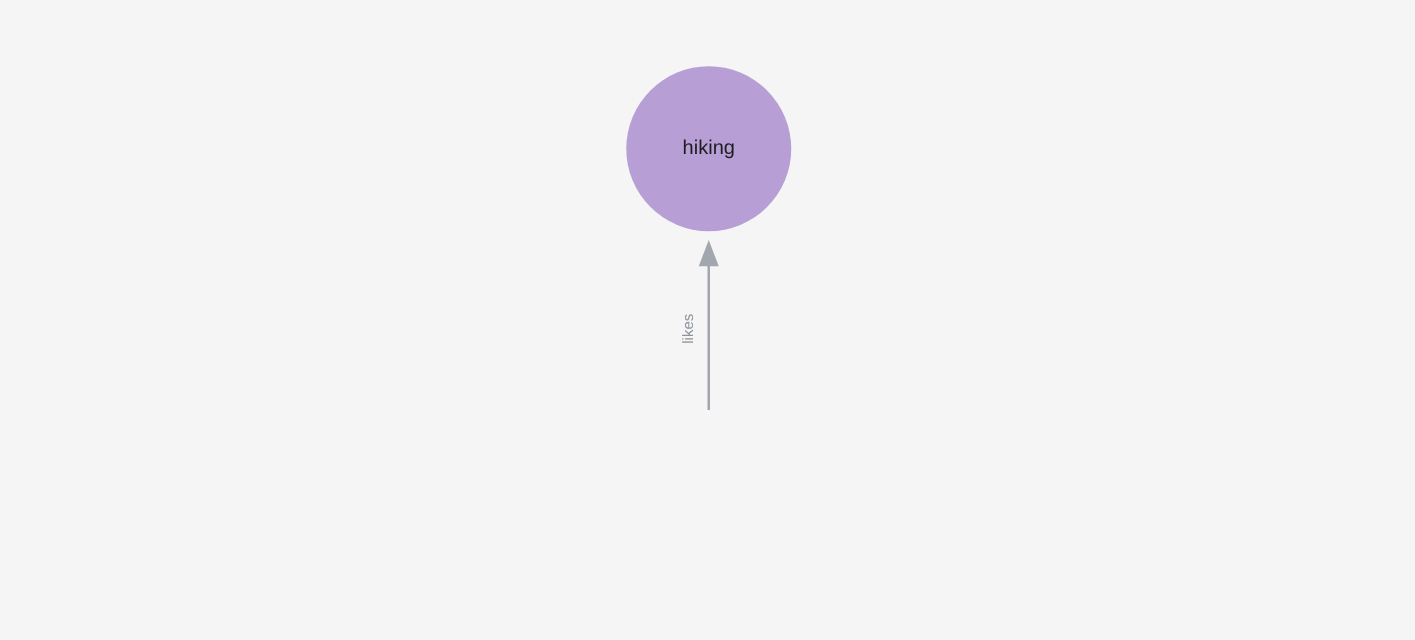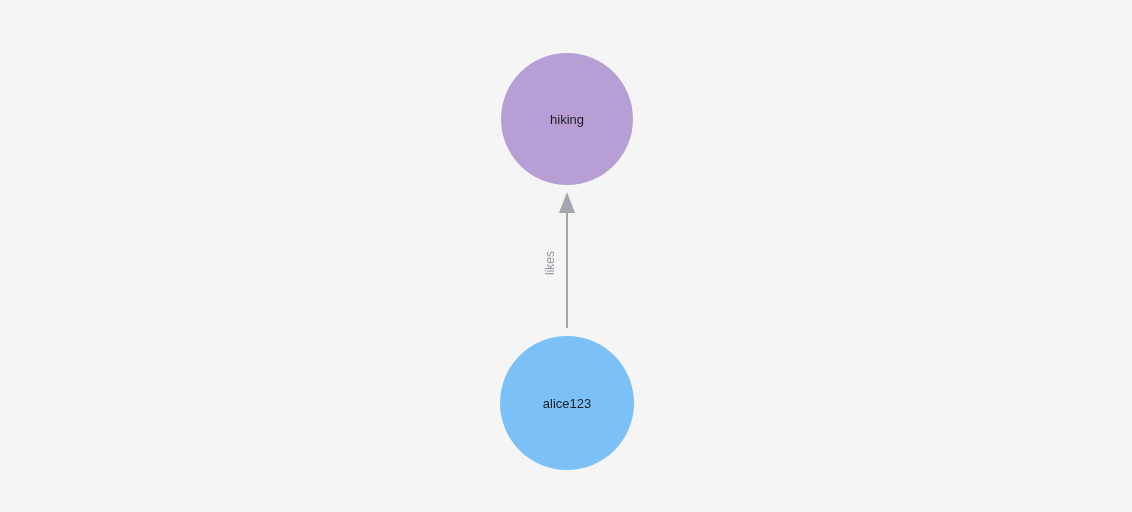--- a/index.html
+++ b/index.html
@@ -27,21 +27,21 @@
     width: 132px;
     height: 132px;
   }
   .node-bottom {
     left: 500px;
     top: 336px;
     width: 134px;
     height: 134px;
   }
   .node-label {
-    font-size: 13px;
+    font-size: 16px;
     color: #1c1c21;
     line-height: 1;
     user-select: none;
   }
   .edge-line {
     position: absolute;
     left: 566px;
     top: 211px;
     width: 2px;
     height: 117px;
@@ -75,17 +75,14 @@
   <div class="node node-top" style="background-color: rgb(183, 158, 213);">
     <span class="node-label" style="color: rgb(28, 28, 33);">hiking</span>
   </div>
 
   <div>
     <div class="edge-arrowhead" style="border-bottom-color: rgb(162, 166, 174);"></div>
     <div class="edge-line" style="background-color: rgb(162, 166, 174);"></div>
     <span class="edge-label" style="color: rgb(142, 148, 157);">likes</span>
   </div>
 
-  <div class="node node-bottom" style="background-color: rgb(123, 193, 248);">
-    <span class="node-label" style="color: rgb(28, 28, 33);">alice123</span>
-  </div>
 
 </div>
 
 </body></html>

